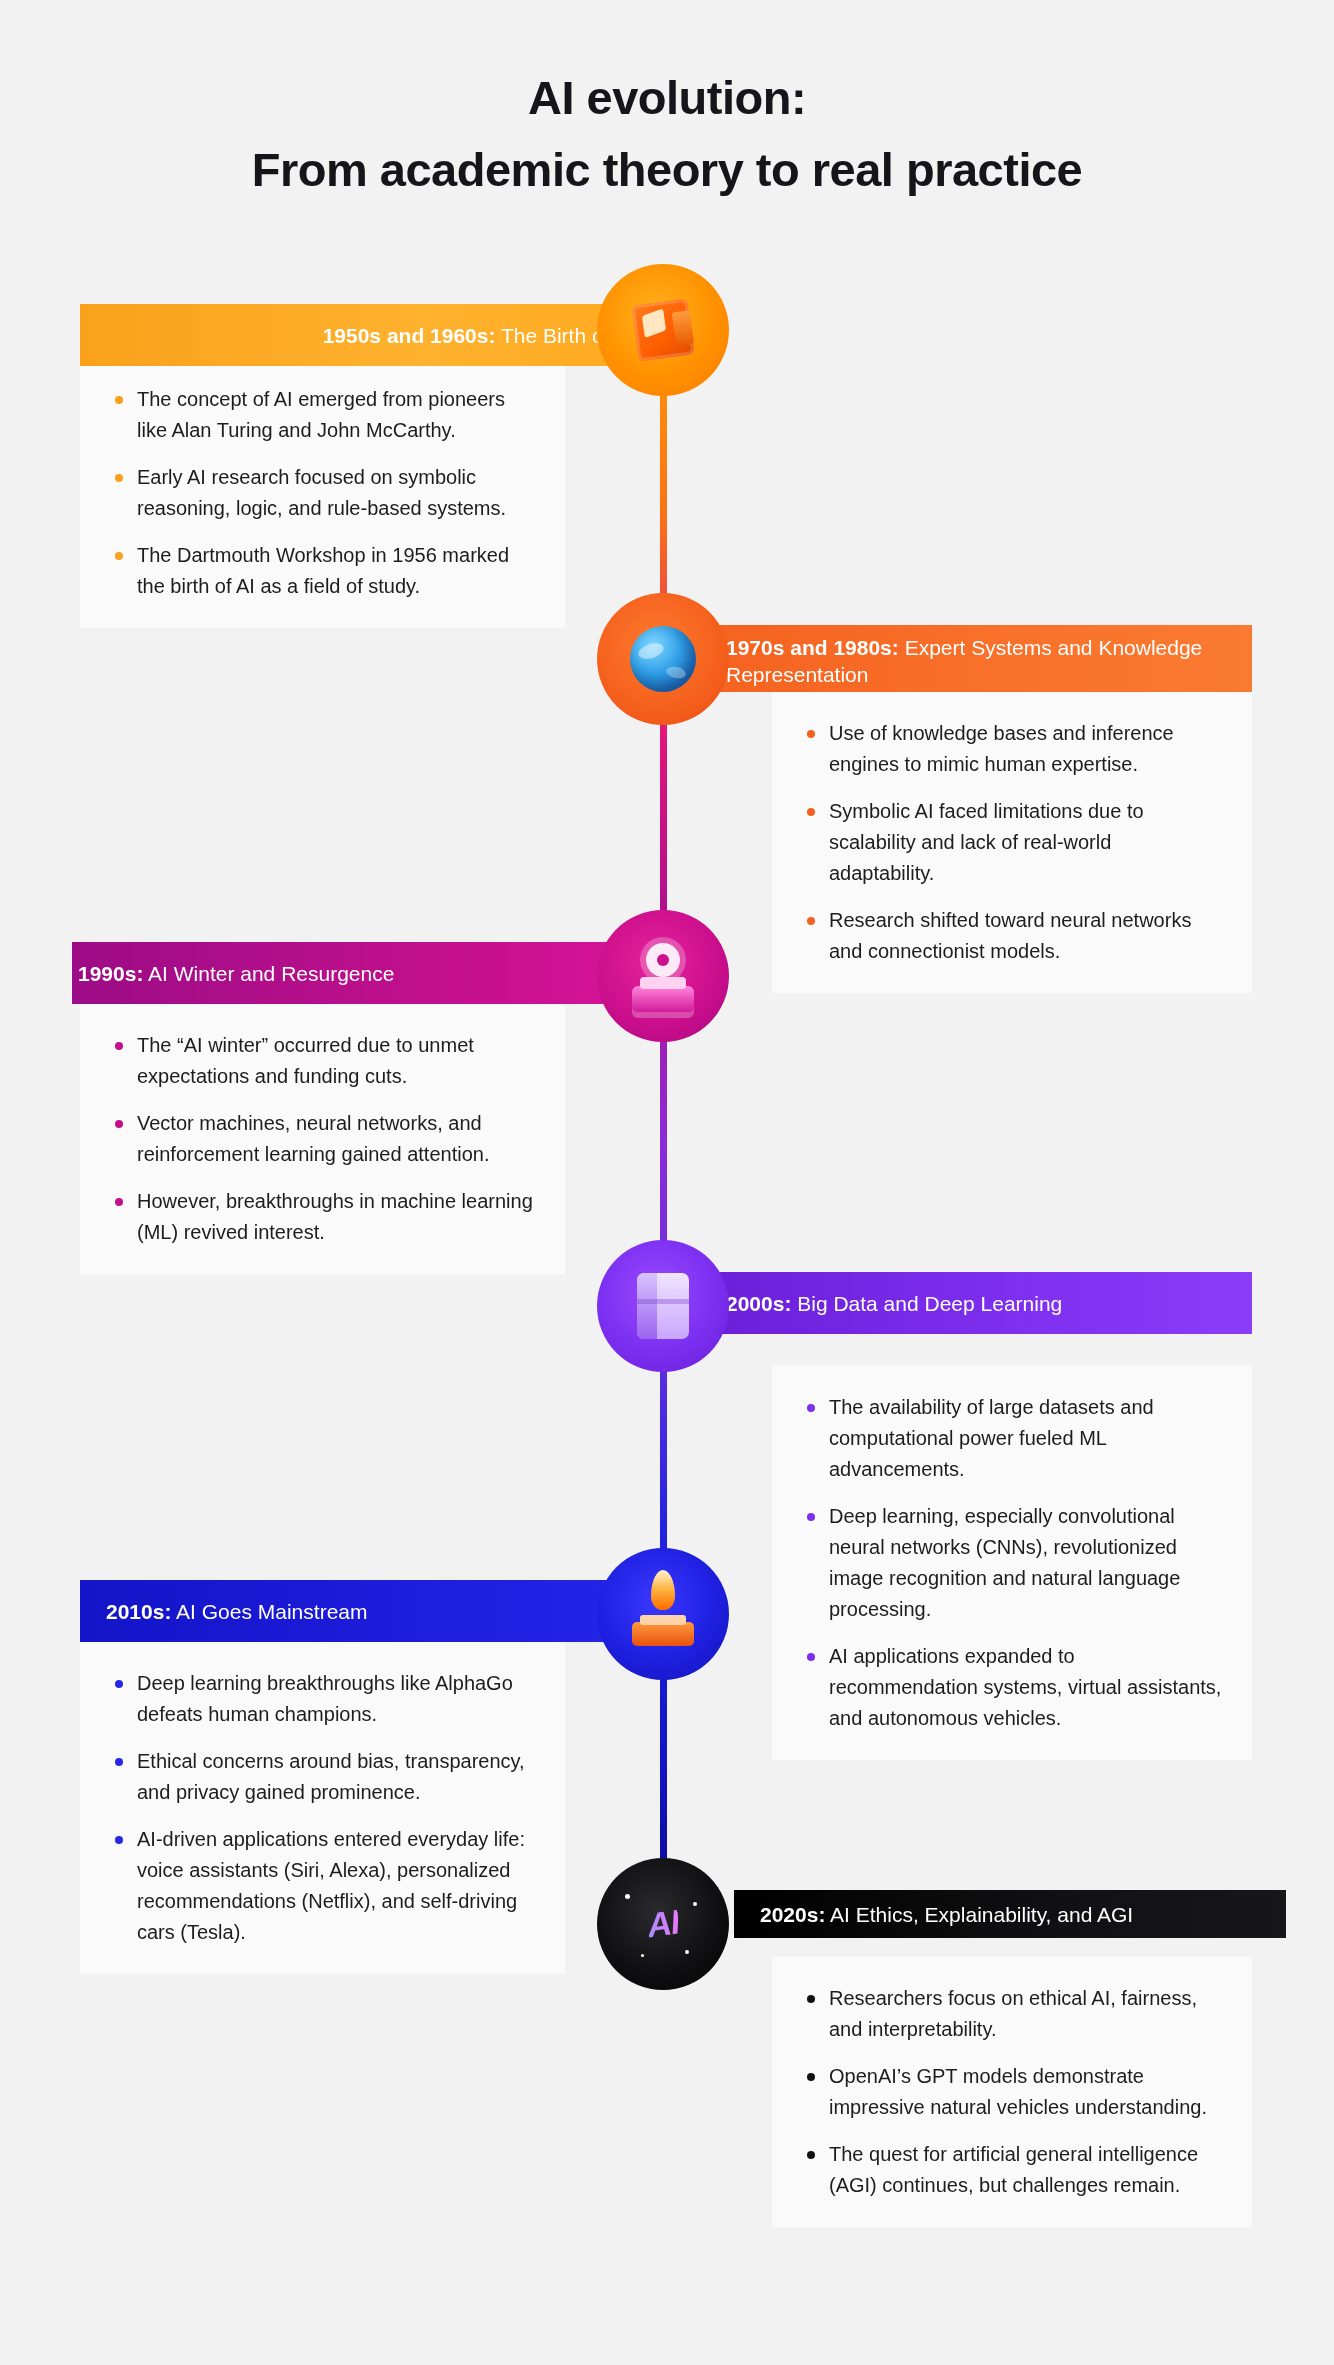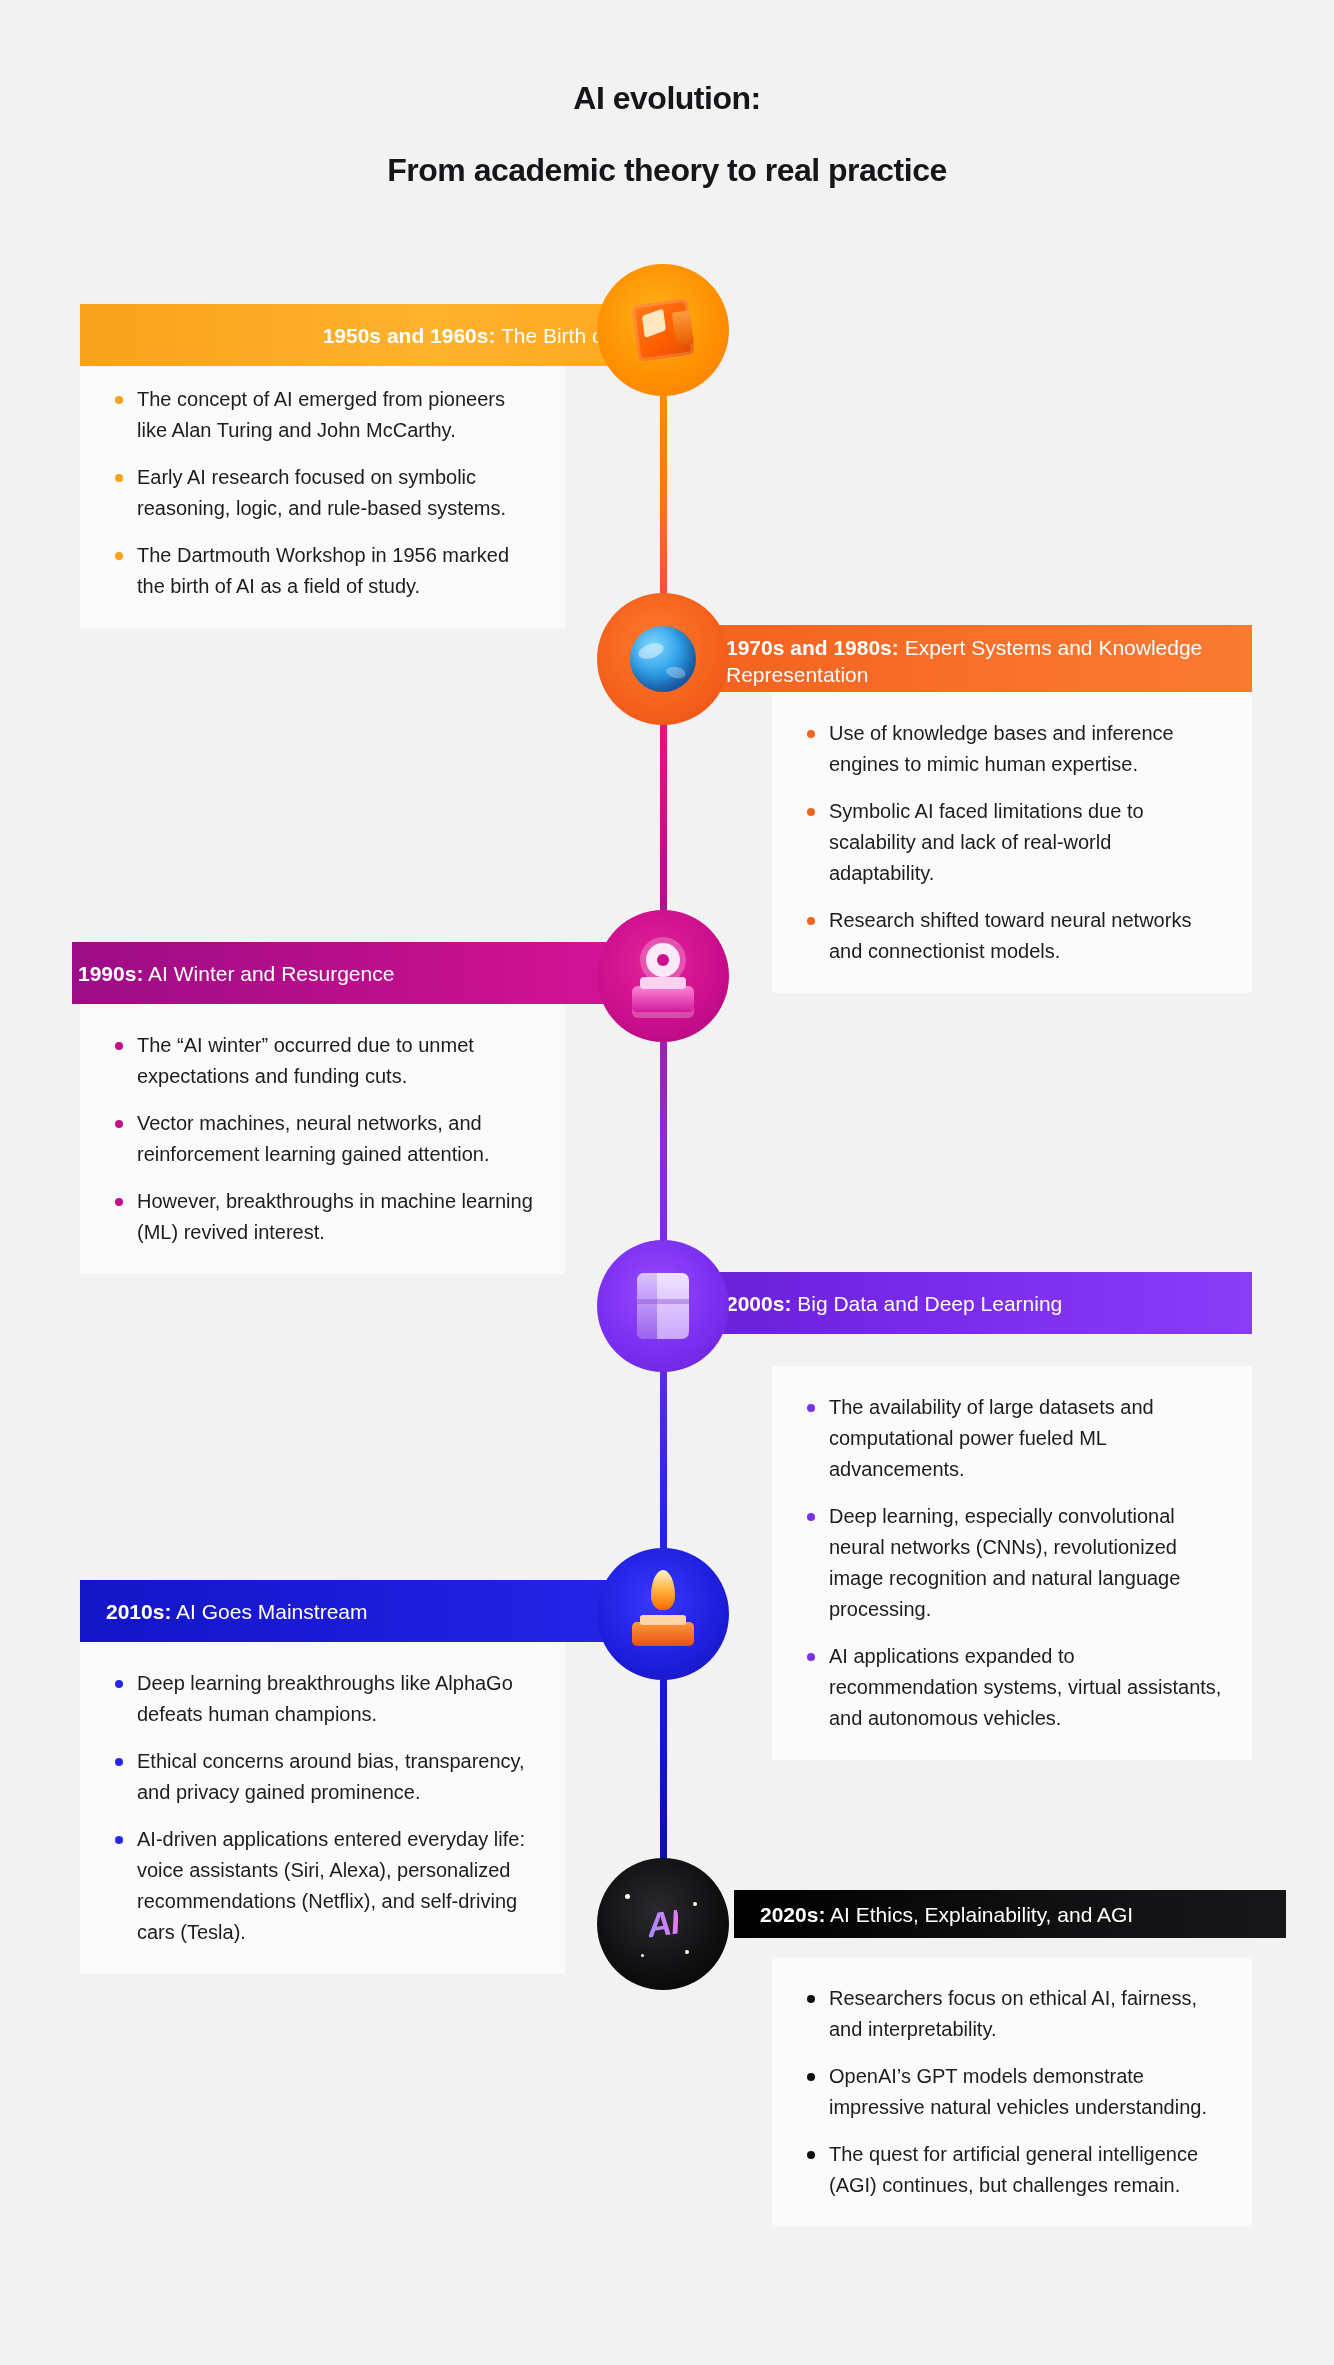--- a/index.html
+++ b/index.html
@@ -10,21 +10,21 @@
   }
   body { position: relative; width: 1334px; height: 2365px; overflow: hidden; }
 
   
   .title-wrap {
     position: absolute;
     top: 62px; left: 0; width: 1334px;
     text-align: center;
   }
   .title-line {
-    font-size: 32px;
+    font-size: 47px;
     line-height: 72px;
     font-weight: 700;
     letter-spacing: -0.5px;
     color: #16161a;
   }
 
   
   .spine {
     position: absolute;
     left: 660px;

